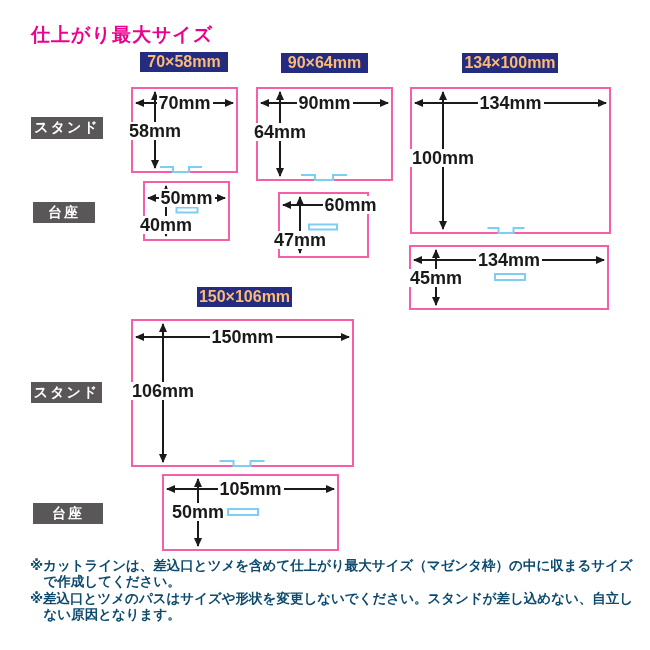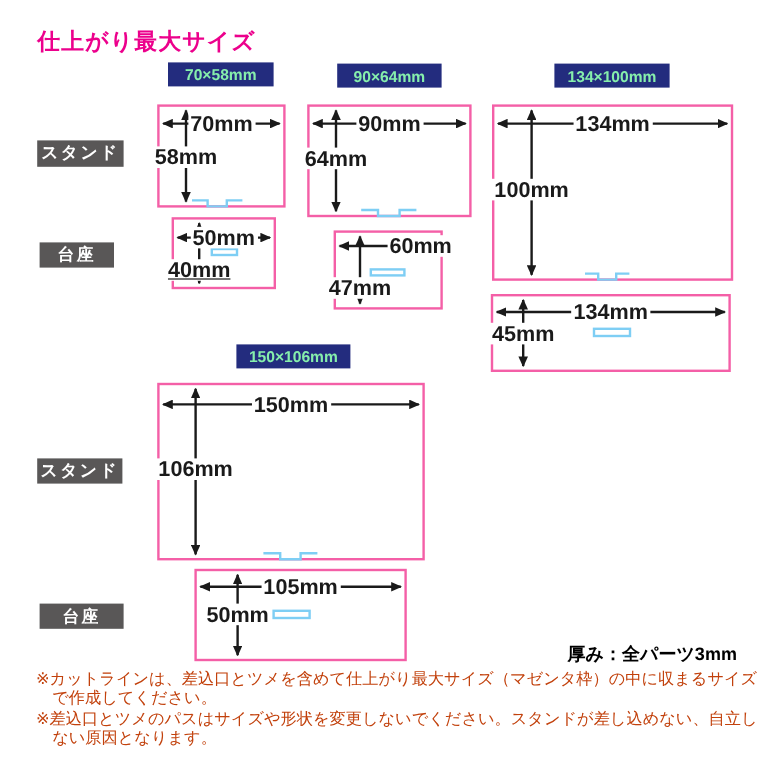--- a/index.html
+++ b/index.html
@@ -2,33 +2,33 @@
 <html><head>
 <meta charset="utf-8">
 <style>
   html,body{margin:0;padding:0;background:#fff;}
   body{width:650px;height:650px;position:relative;overflow:hidden;
        font-family:"Liberation Sans","DejaVu Sans",sans-serif;}
   .canvas{position:absolute;left:0;top:0;width:650px;height:650px;}
   #diagram-svg{position:absolute;left:0;top:0;}
   .title{position:absolute;left:31px;top:22px;font-size:19px;font-weight:bold;
          color:#ec008c;letter-spacing:1px;white-space:nowrap;}
-  .size-badge{position:absolute;background:#232c7e;color:#86efac;font-weight:bold;
-         font-size:13px;display:flex;align-items:center;justify-content:center;
+  .size-badge{position:absolute;background:#232c7e;color:#fdba74;font-weight:bold;
+         font-size:16px;display:flex;align-items:center;justify-content:center;
          white-space:nowrap;}
   .row-badge{position:absolute;background:#595757;color:#fff;font-weight:bold;
          font-size:14px;display:flex;align-items:center;justify-content:center;
          letter-spacing:2px;white-space:nowrap;}
   .dim-label{position:absolute;transform:translate(-50%,-50%);background:#fff;
          font-weight:bold;font-size:18px;color:#1a1a1a;padding:0 2px;line-height:1;
          white-space:nowrap;}
   .thickness{position:absolute;left:473px;top:536px;font-size:15px;font-weight:bold;
          color:#000;white-space:nowrap;}
   .footnotes{position:absolute;left:30px;top:558px;width:606px;font-size:13.5px;
-         font-weight:normal;color:#c2410c;line-height:1.22;}
+         font-weight:bold;color:#0c4a6e;line-height:1.22;}
   .footnote{padding-left:1em;text-indent:-1em;}
 </style>
 </head>
 <body>
 
 <div class="canvas">
   <svg id="diagram-svg" width="650" height="650">
       <defs>
         <marker id="ah" viewBox="0 0 9 8" refX="8" refY="4" markerWidth="9" markerHeight="8" markerUnits="userSpaceOnUse" orient="auto-start-reverse">
           <path d="M0,0 L9,4 L0,8 Z" fill="#1a1a1a"></path>
@@ -97,26 +97,25 @@
   <div id="labels">
       <span class="dim-label" style="left: 184.5px; top: 103px;">70mm</span>
       <span class="dim-label" style="left: 155px; top: 131px;">58mm</span>
       <span class="dim-label" style="left: 324.5px; top: 103px;">90mm</span>
       <span class="dim-label" style="left: 280px; top: 132px;">64mm</span>
       <span class="dim-label" style="left: 510.5px; top: 103px;">134mm</span>
       <span class="dim-label" style="left: 443px; top: 158px;">100mm</span>
       <span class="dim-label" style="left: 242.5px; top: 337px;">150mm</span>
       <span class="dim-label" style="left: 163px; top: 391px;">106mm</span>
       <span class="dim-label" style="left: 186.5px; top: 198px;">50mm</span>
-      <span class="dim-label" style="left: 166px; top: 225px; text-decoration: underline;">40mm</span>
+      <span class="dim-label" style="left: 166px; top: 225px;">40mm</span>
       <span class="dim-label" style="left: 323.5px; top: 205px; margin-left: 27px;">60mm</span>
       <span class="dim-label" style="left: 300px; top: 240px;">47mm</span>
       <span class="dim-label" style="left: 509px; top: 260px;">134mm</span>
       <span class="dim-label" style="left: 436px; top: 278px;">45mm</span>
       <span class="dim-label" style="left: 250.5px; top: 489px;">105mm</span>
       <span class="dim-label" style="left: 198px; top: 512px;">50mm</span>
     </div>
-  <div class="thickness">厚み：全パーツ3mm</div>
   <div class="footnotes">
     <div class="footnote">※カットラインは、差込口とツメを含めて仕上がり最大サイズ（マゼンタ枠）の中に収まるサイズで作成してください。</div>
     <div class="footnote">※差込口とツメのパスはサイズや形状を変更しないでください。スタンドが差し込めない、自立しない原因となります。</div>
   </div>
 </div>
 
 </body></html>

